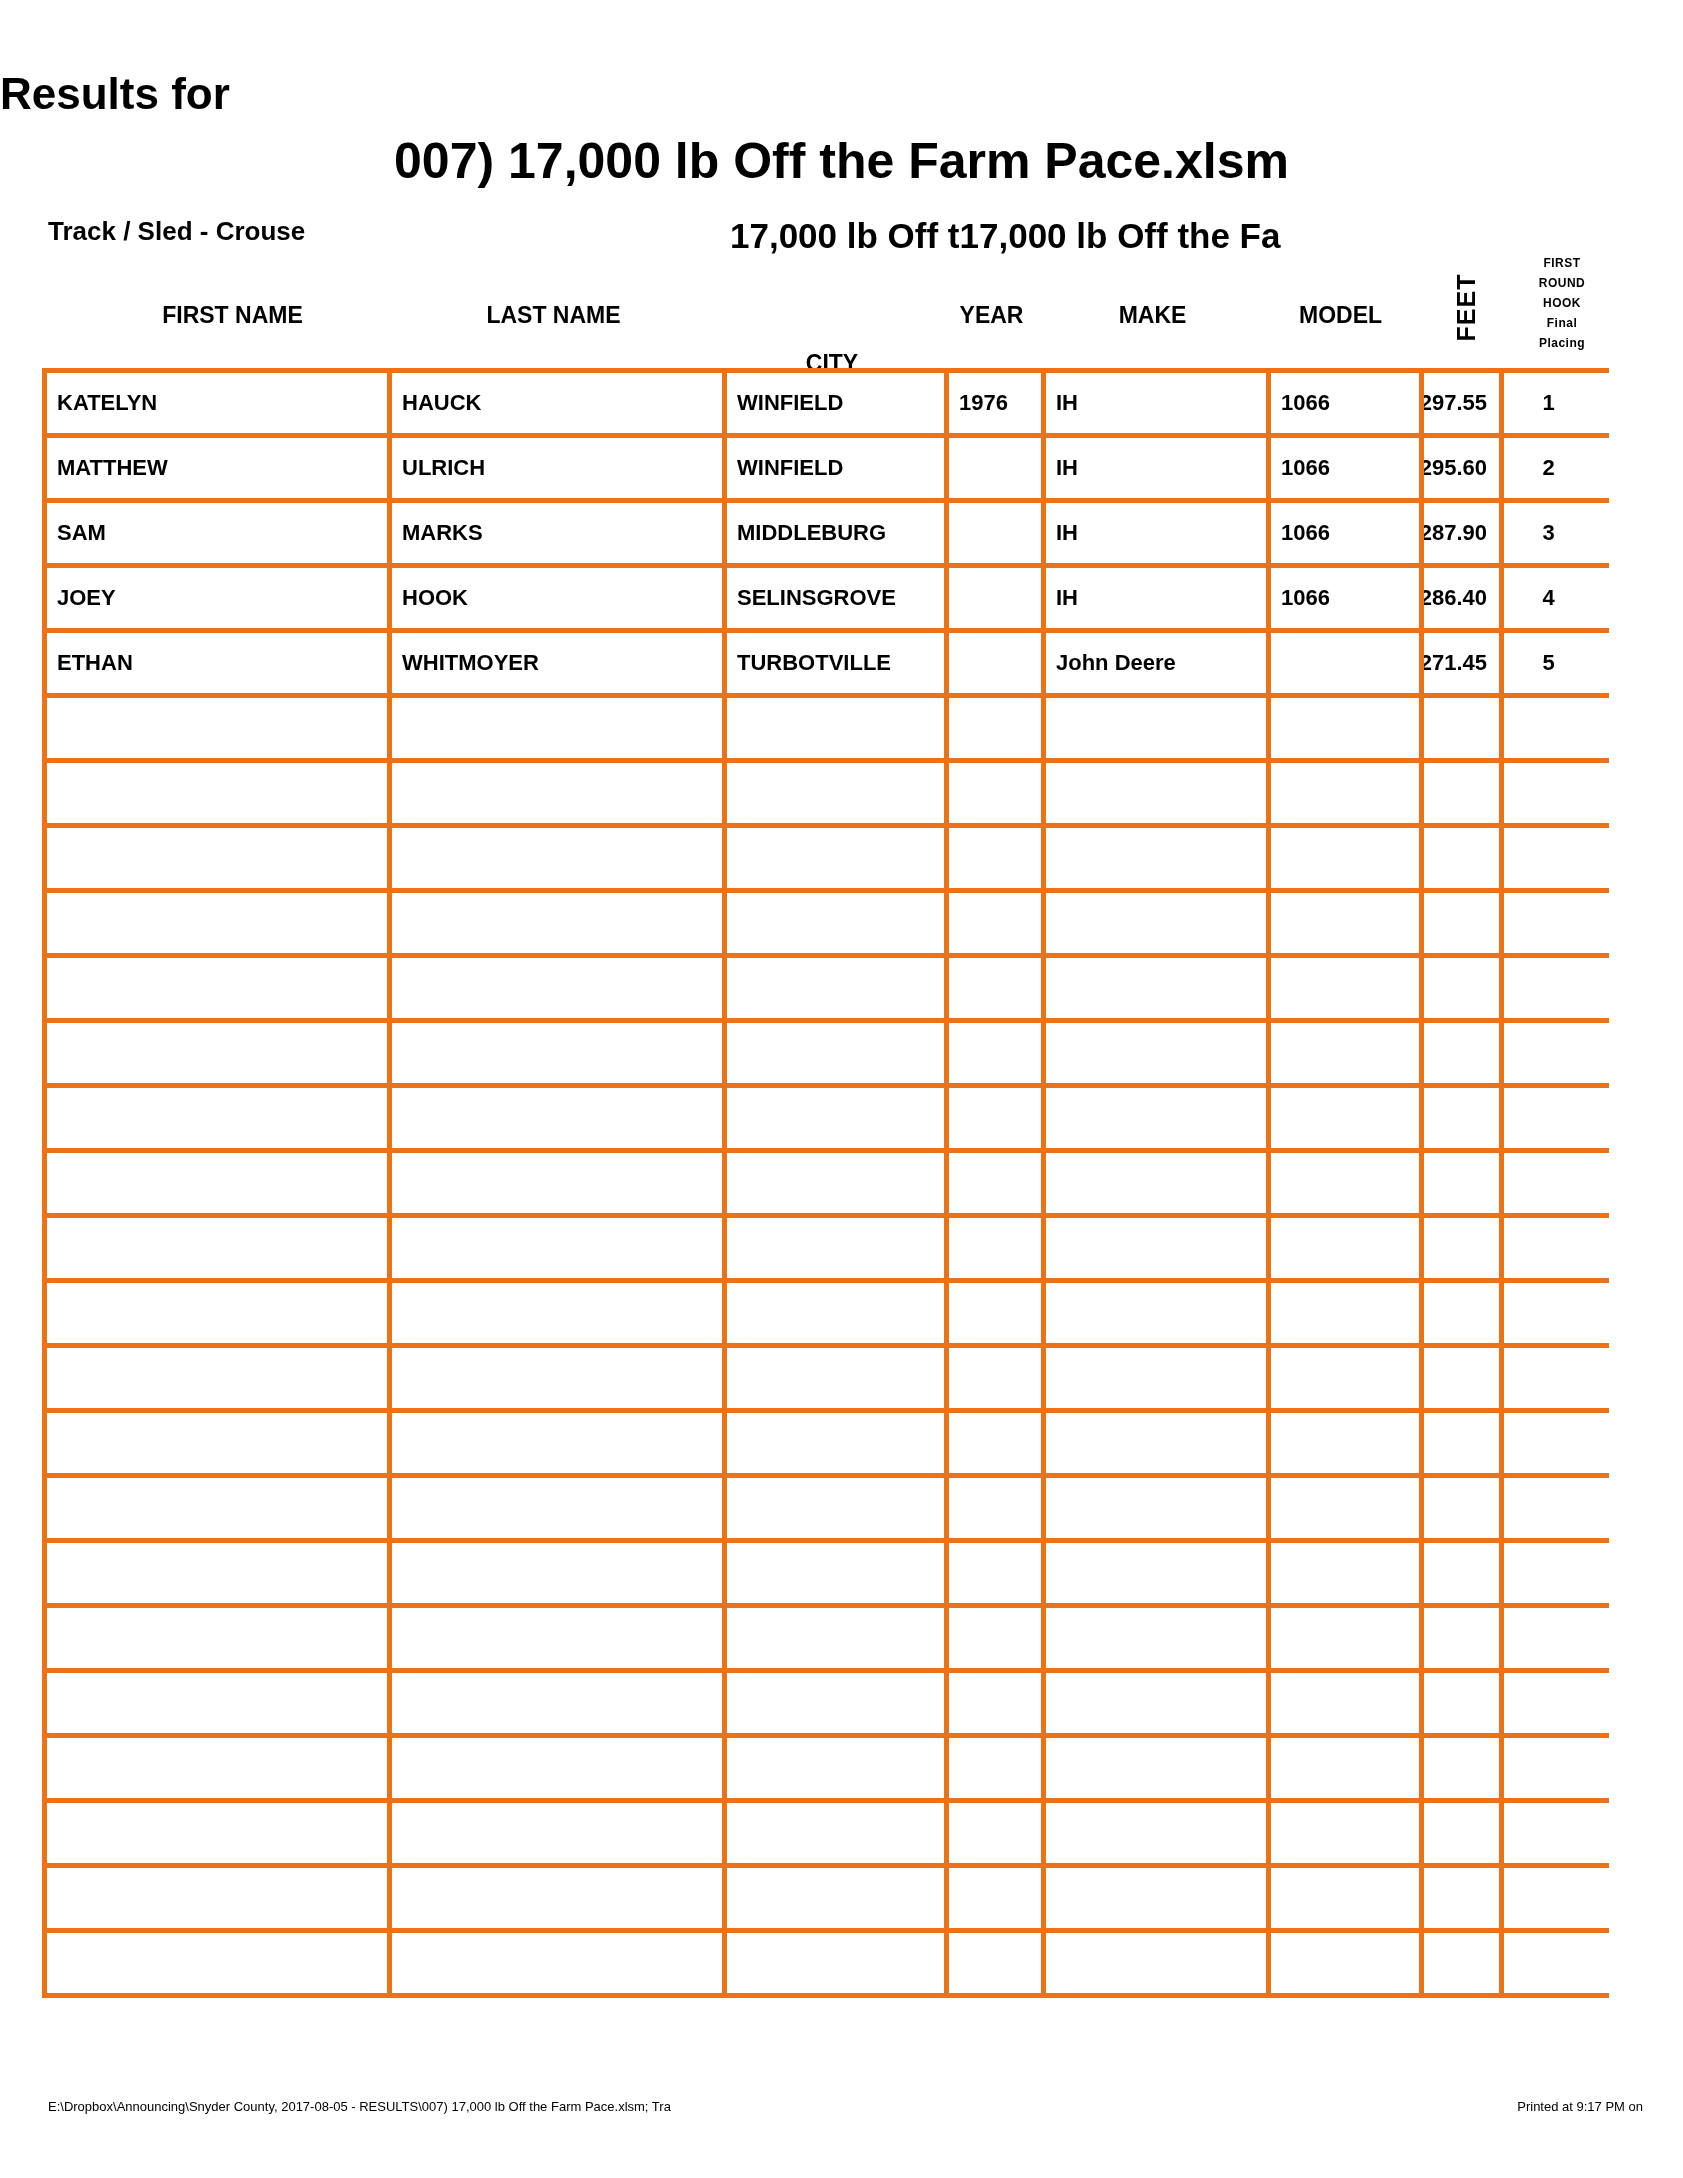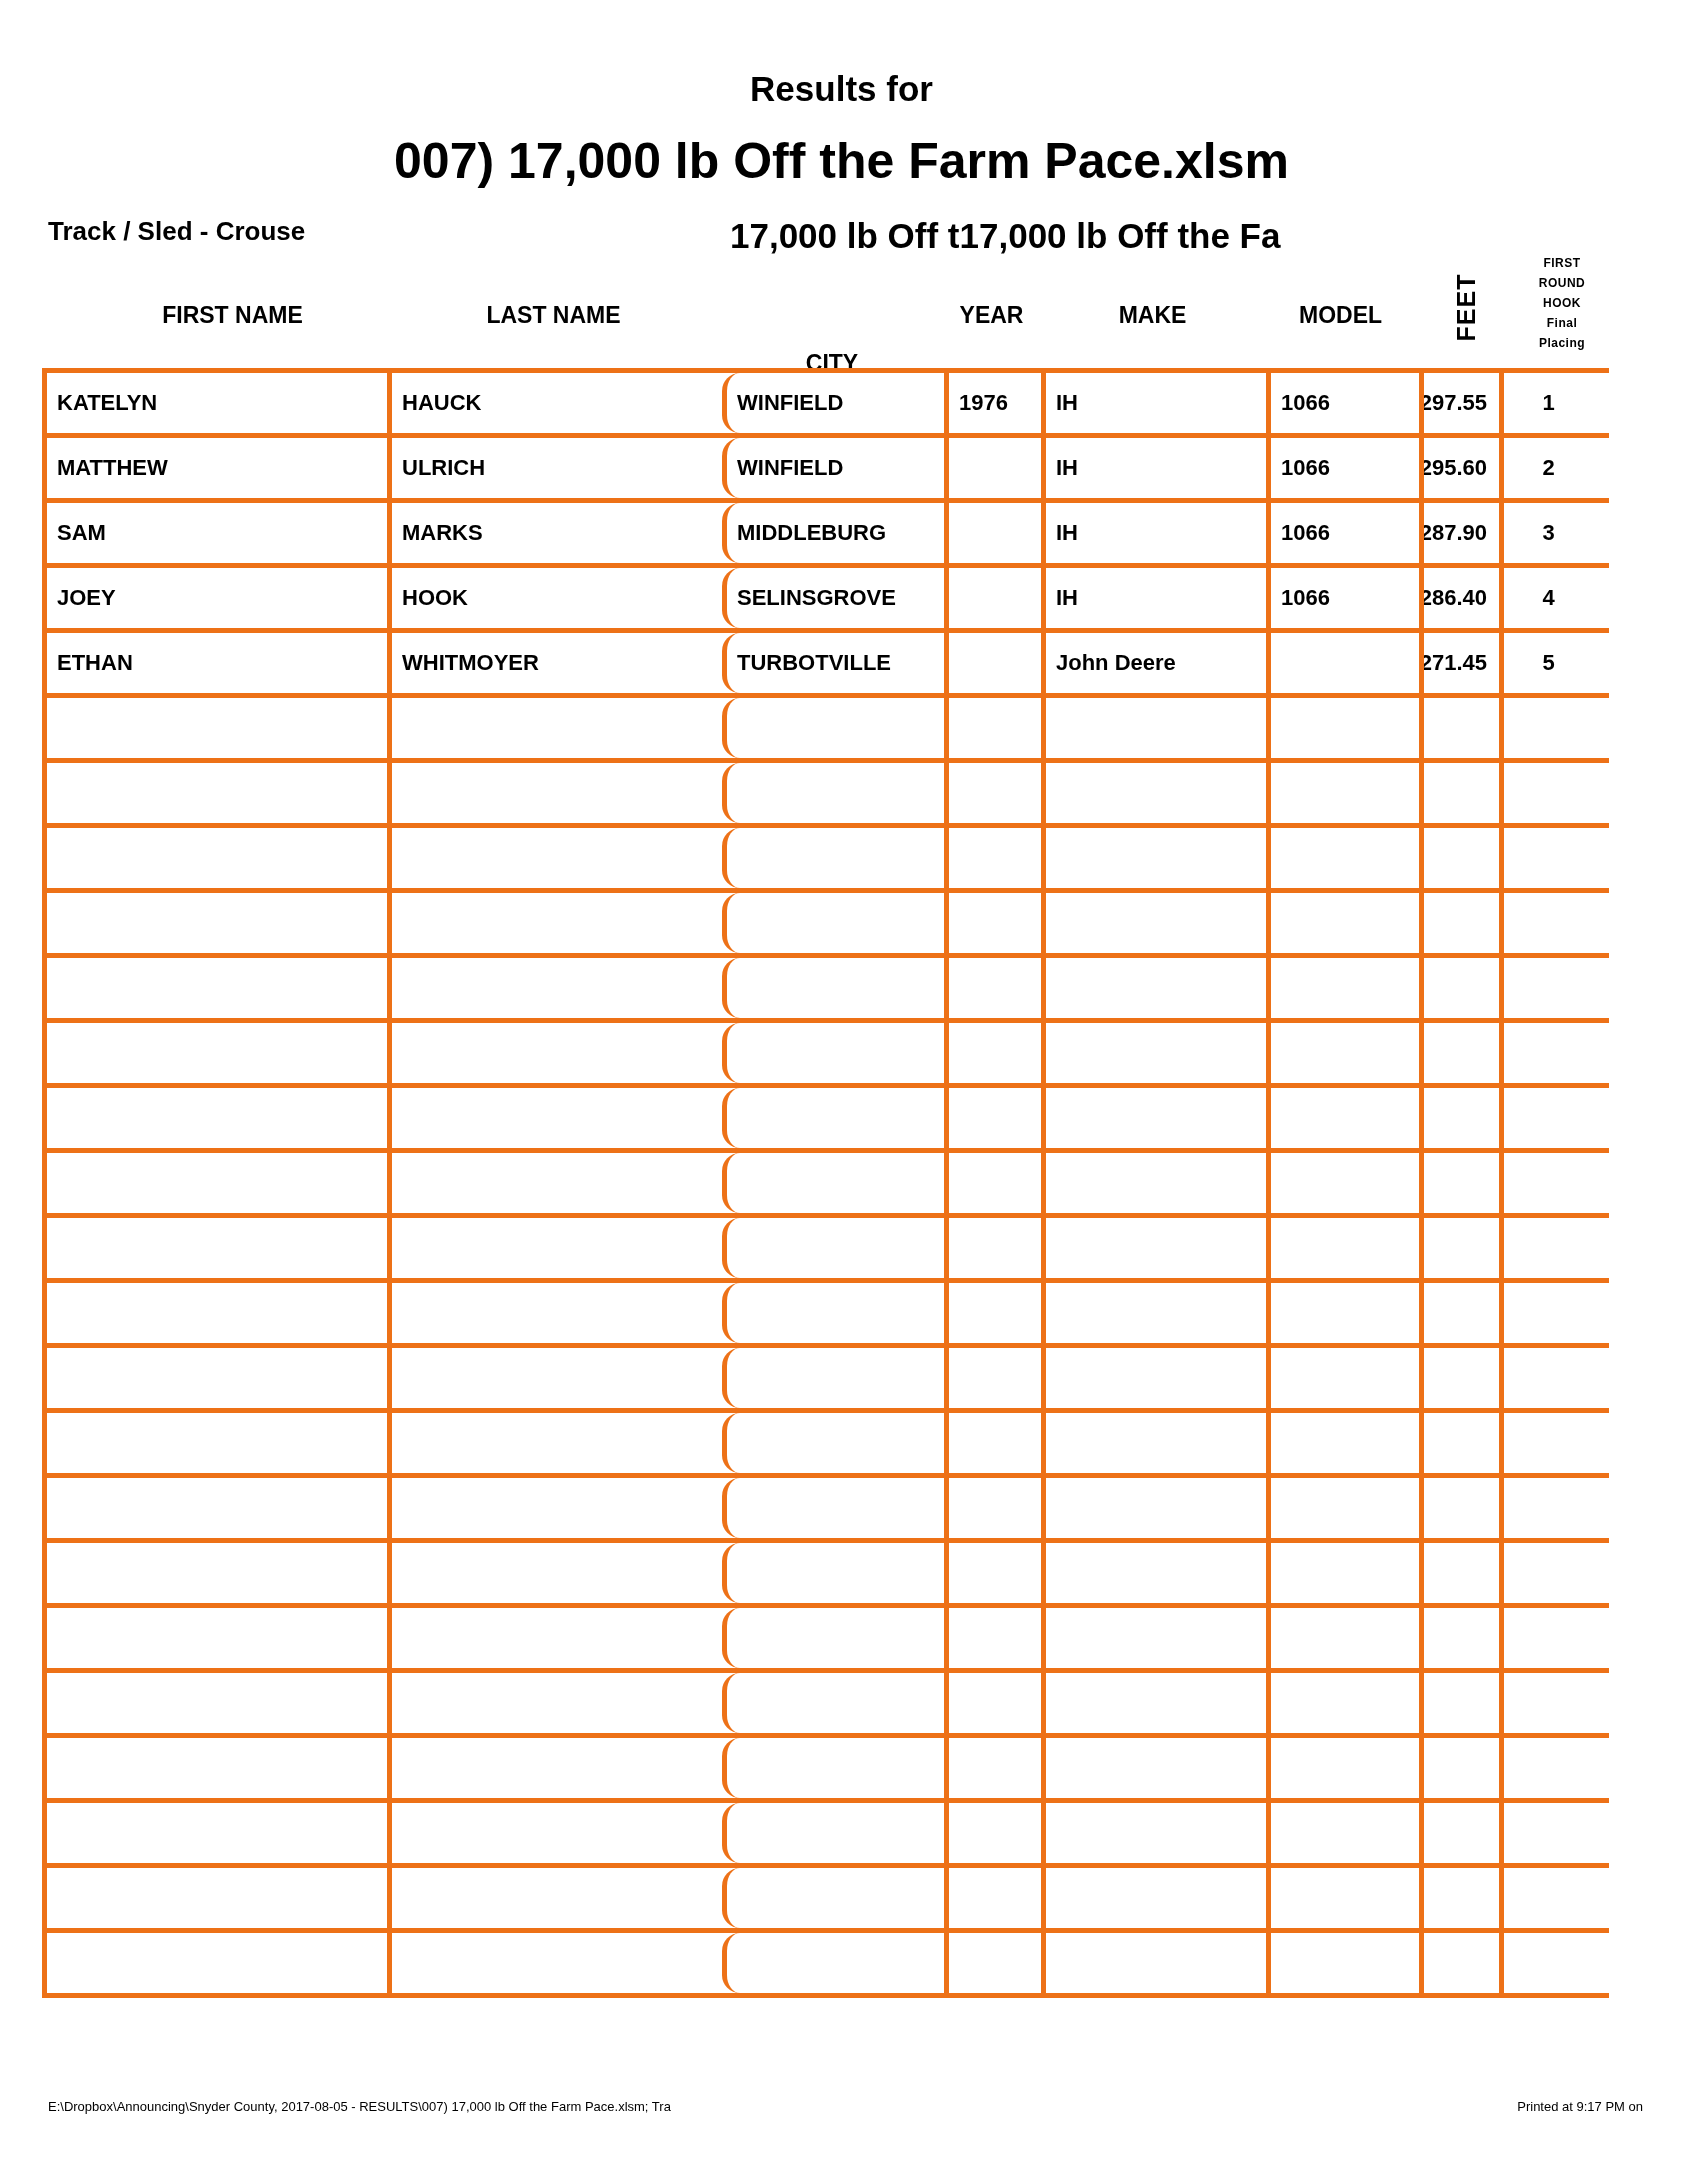--- a/index.html
+++ b/index.html
@@ -12,22 +12,21 @@
     width:1683px;height:2178px;
     background:var(--paper);
     font-family:"Liberation Sans",sans-serif;
     color:var(--ink);
     position:relative;
     overflow:hidden;
   }
   .abs{position:absolute;}
   .title1{
     top:69px;left:0;width:1683px;
-    text-align:center;
-    font-size:35px;font-weight:bold;
+    font-size:44px;font-weight:bold;
     white-space:nowrap;
   }
   .title2{
     top:132px;left:0;width:1683px;
     text-align:center;
     font-size:50px;font-weight:bold;
     white-space:nowrap;
   }
   .track-label{
     top:216px;left:48px;
@@ -82,21 +81,21 @@
   .tcell{
     box-sizing:border-box;
     border-left:5px solid var(--grid);
     display:flex;align-items:center;
     padding-left:10px;
     font-size:22px;font-weight:bold;
     white-space:nowrap;overflow:hidden;
   }
   .col-first_name{width:345px;}
   .col-last_name{width:335px;}
-  .col-city{width:222px;border-radius:18px;}
+  .col-city{width:222px;}
   .col-year{width:97px;}
   .col-make{width:225px;}
   .col-model{width:153px;}
   .col-feet{width:80px;justify-content:flex-end;padding-left:0;padding-right:12px;}
   .col-placing{width:94px;justify-content:center;padding-left:0;}
   .footer-left{
     left:48px;top:2099px;
     font-size:13px;
     white-space:nowrap;
   }

